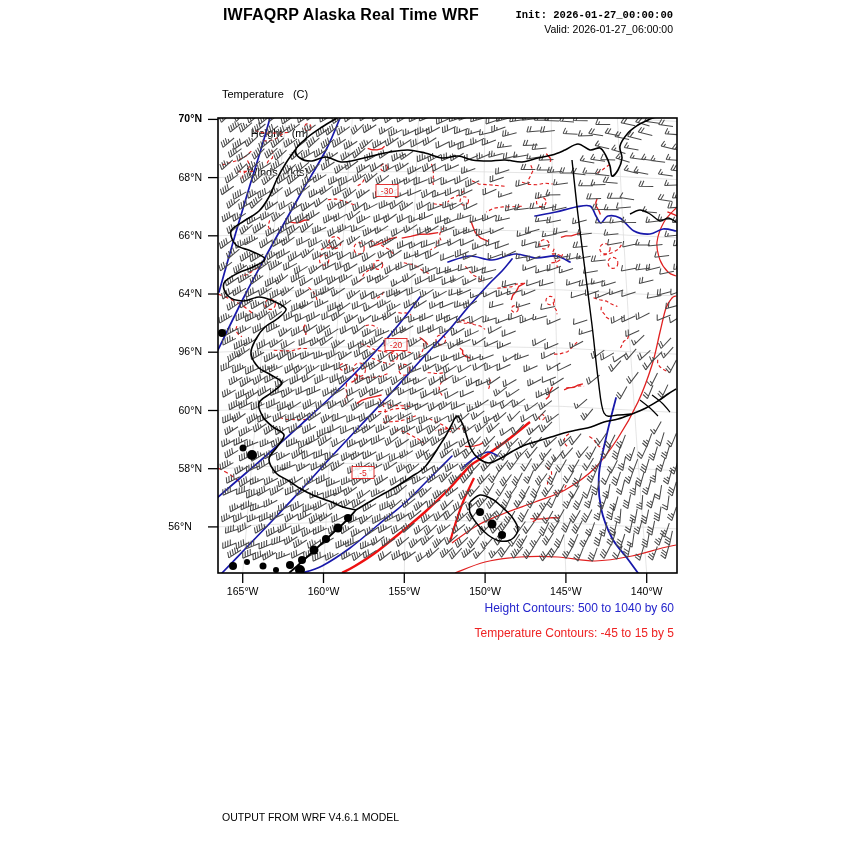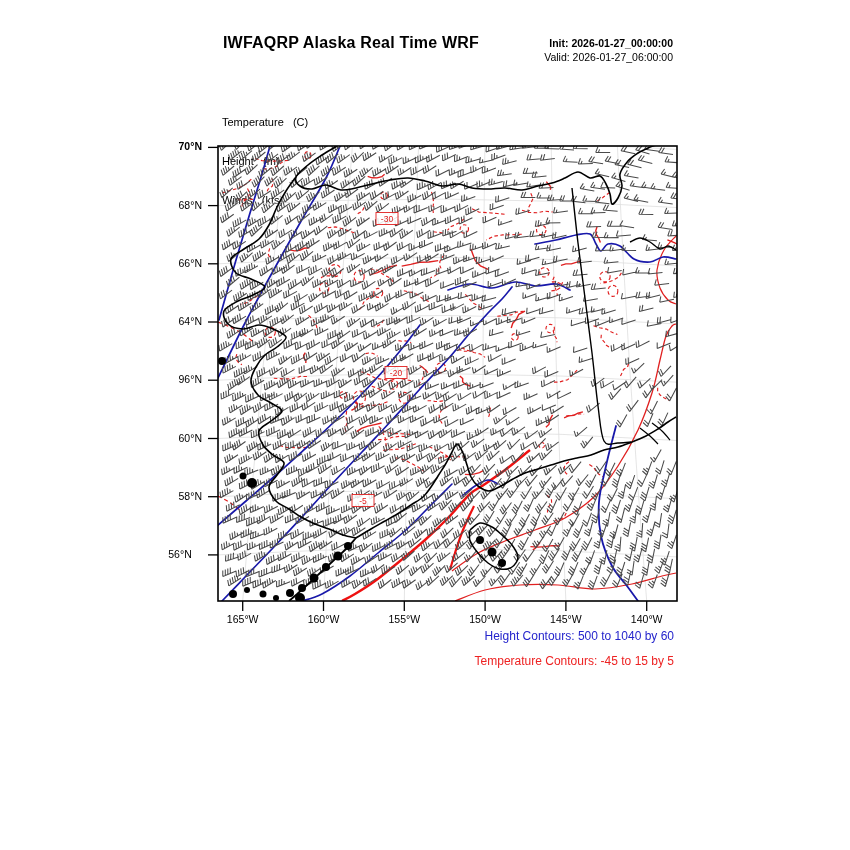--- a/index.html
+++ b/index.html
@@ -1,23 +1,23 @@
 <!DOCTYPE html>
 <html><head>
 <meta charset="utf-8">
 <style>
   html,body{margin:0;padding:0;background:#ffffff;}
   body{width:850px;height:850px;position:relative;overflow:hidden;
        font-family:"Liberation Sans", sans-serif;color:#000;}
-  .abs{position:absolute;margin-top:28px;}
+  .abs{position:absolute;}
   .title{left:189px;top:6px;width:324px;text-align:center;
          font-size:16px;font-weight:bold;letter-spacing:0.2px;}
   .initblock{top:9px;right:177px;text-align:right;font-size:10.5px;line-height:13.5px;}
-  .initline{font-weight:bold;}
-  .legend{left:222px;top:62px;font-size:11px;line-height:13px;white-space:pre;}
+  .initline{font-weight:bold;font-family:Liberation Mono, monospace;}
+  .legend{left:222px;top:62px;font-size:11px;line-height:13px;white-space:pre;text-align:right;}
   #map-canvas{left:0;top:0;width:850px;height:826px;}
   .ticklab{position:absolute;font-size:10.5px;}
   .ticklab.lat{width:44px;text-align:right;}
   .ticklab.lon{width:52px;text-align:center;}
   .note{font-size:12px;text-align:right;right:176px;}
   .footer{left:222px;top:811px;font-size:10.5px;line-height:13px;}
 </style>
 </head>
 <body>
 
@@ -152,13 +152,14 @@
     <span class="ticklab lon" style="left:378.3px;top:585px;">155°W</span>
     <span class="ticklab lon" style="left:459.1px;top:585px;">150°W</span>
     <span class="ticklab lon" style="left:539.9px;top:585px;">145°W</span>
     <span class="ticklab lon" style="left:620.7px;top:585px;">140°W</span>
   </div>
 
 <div class="abs note" id="note-height" style="top: 601px; color: rgb(36, 36, 204);">Height Contours: 500 to 1040 by 60</div>
 <div class="abs note" id="note-temp" style="top: 626px; color: rgb(238, 34, 34);">Temperature Contours: -45 to 15 by 5</div>
 
 <div class="abs footer">
+  <div>OUTPUT FROM WRF V4.6.1 MODEL</div>
 </div>
 
 </body></html>

